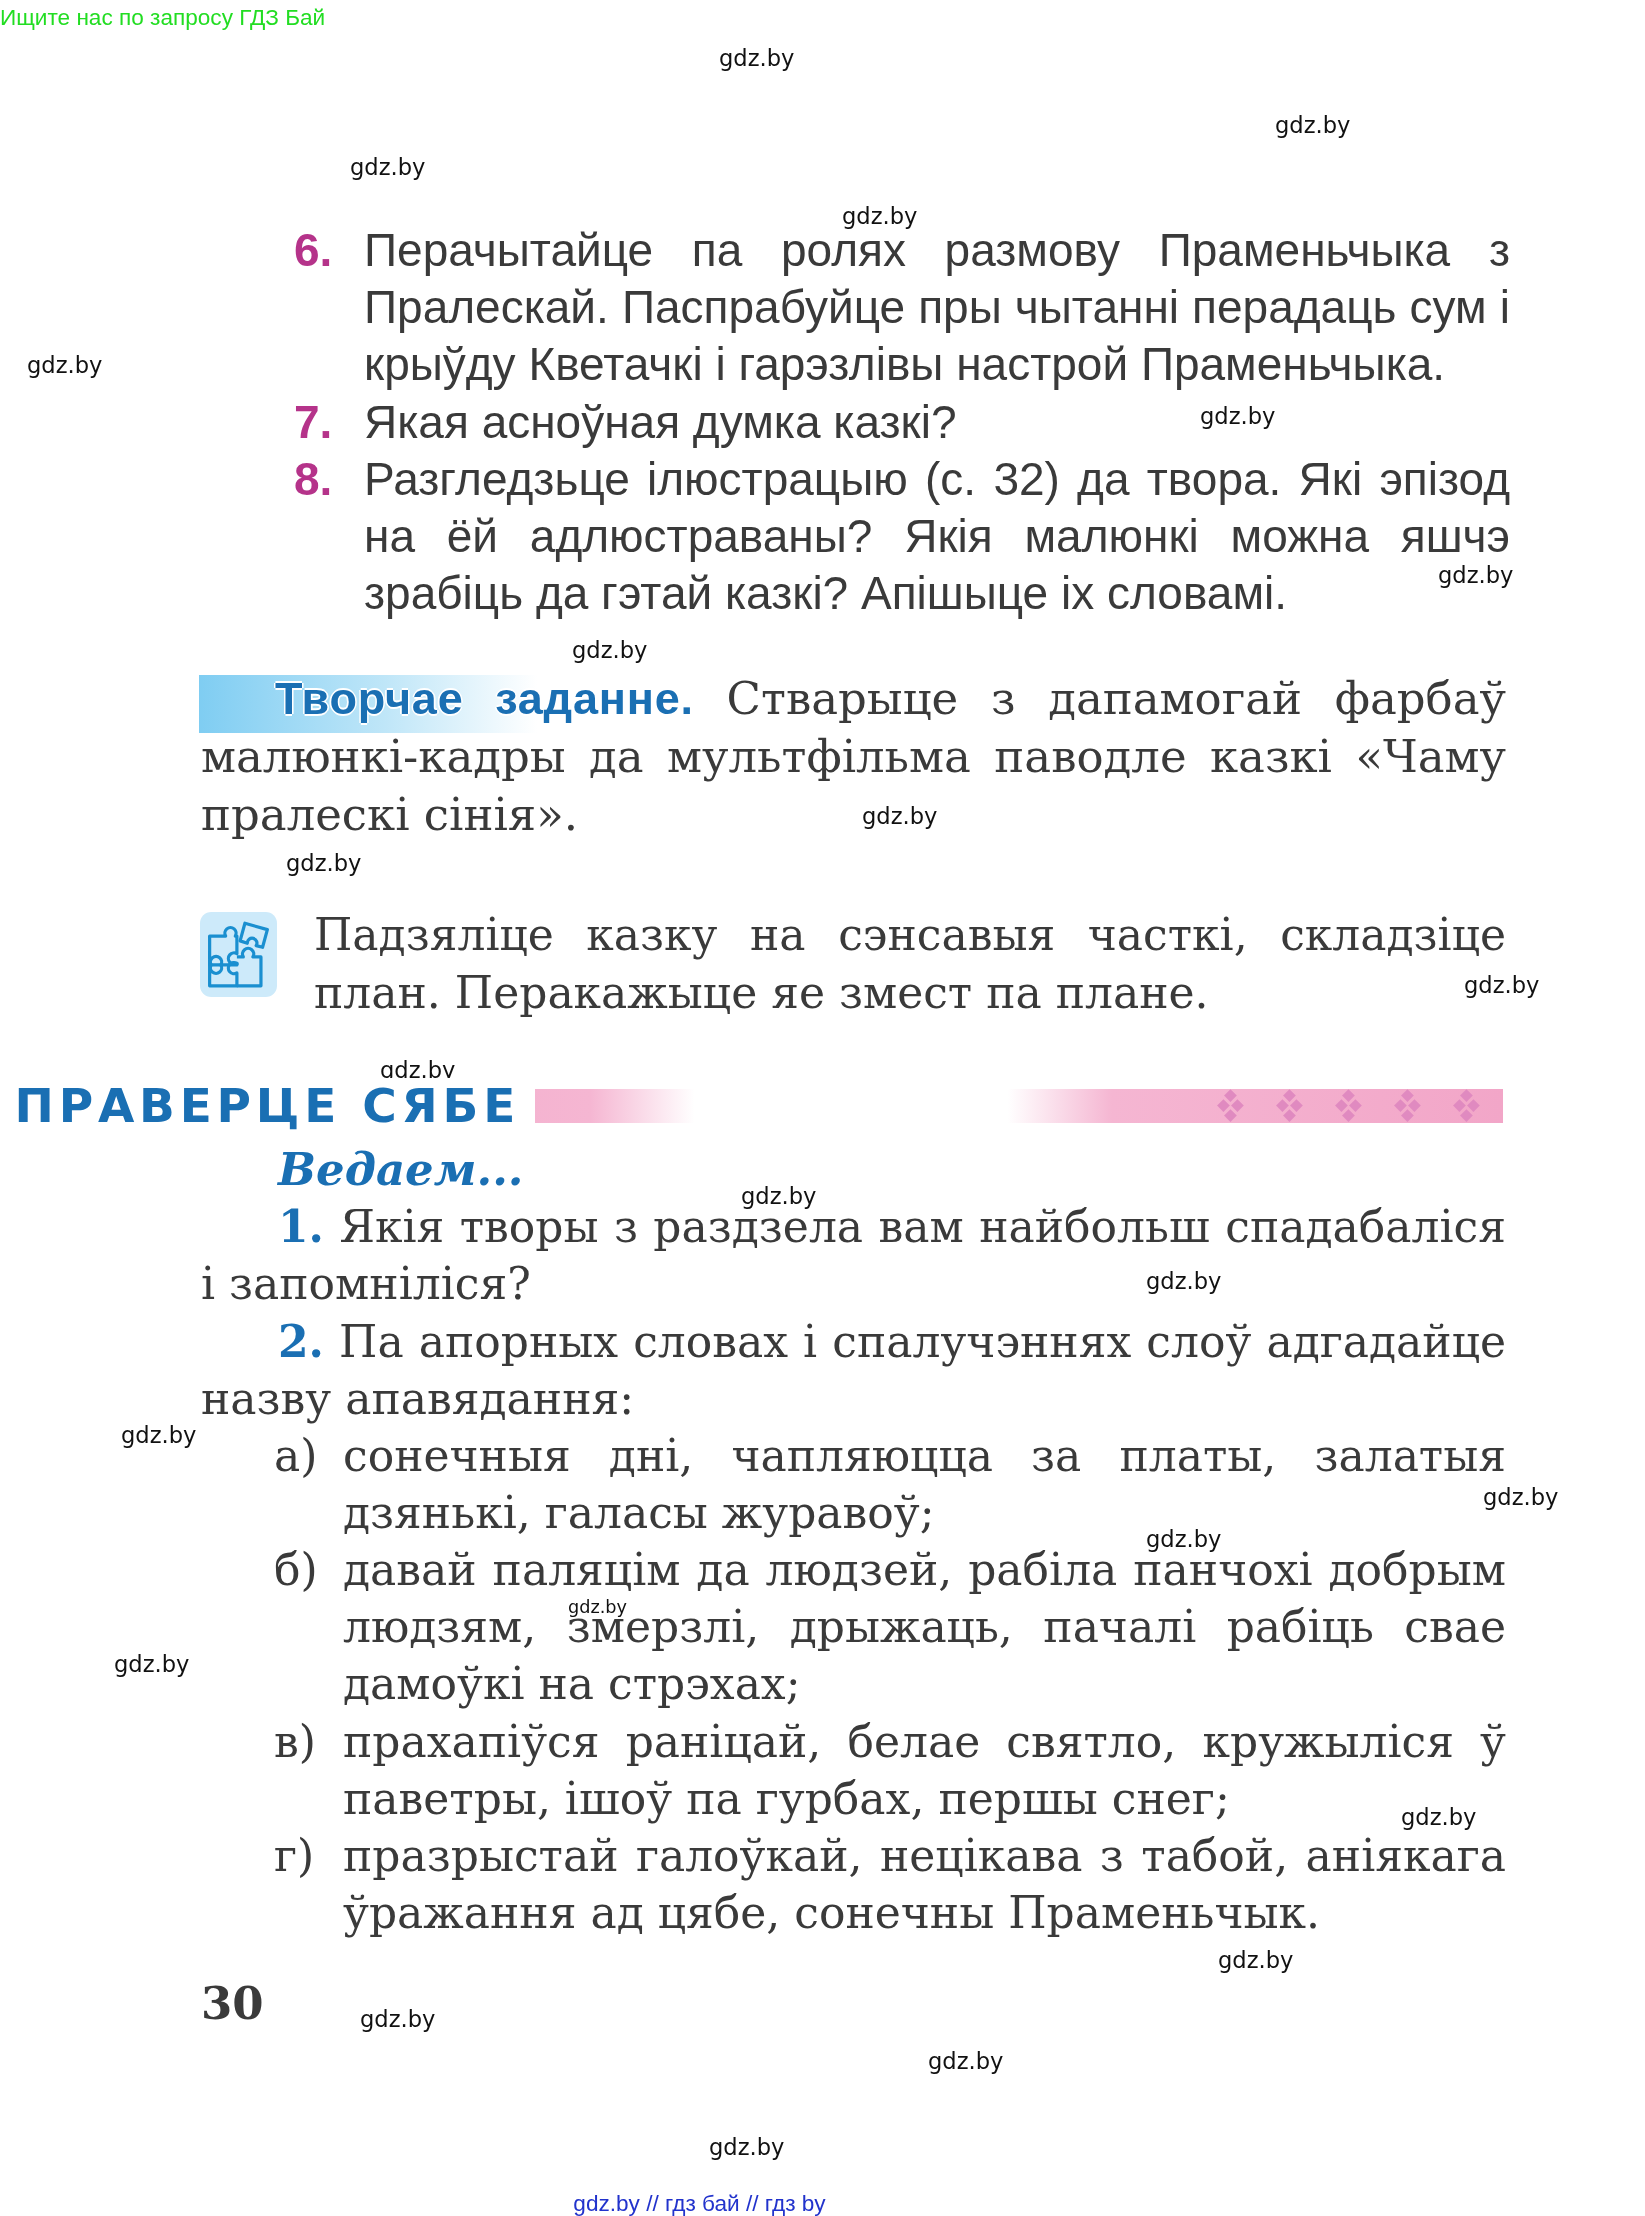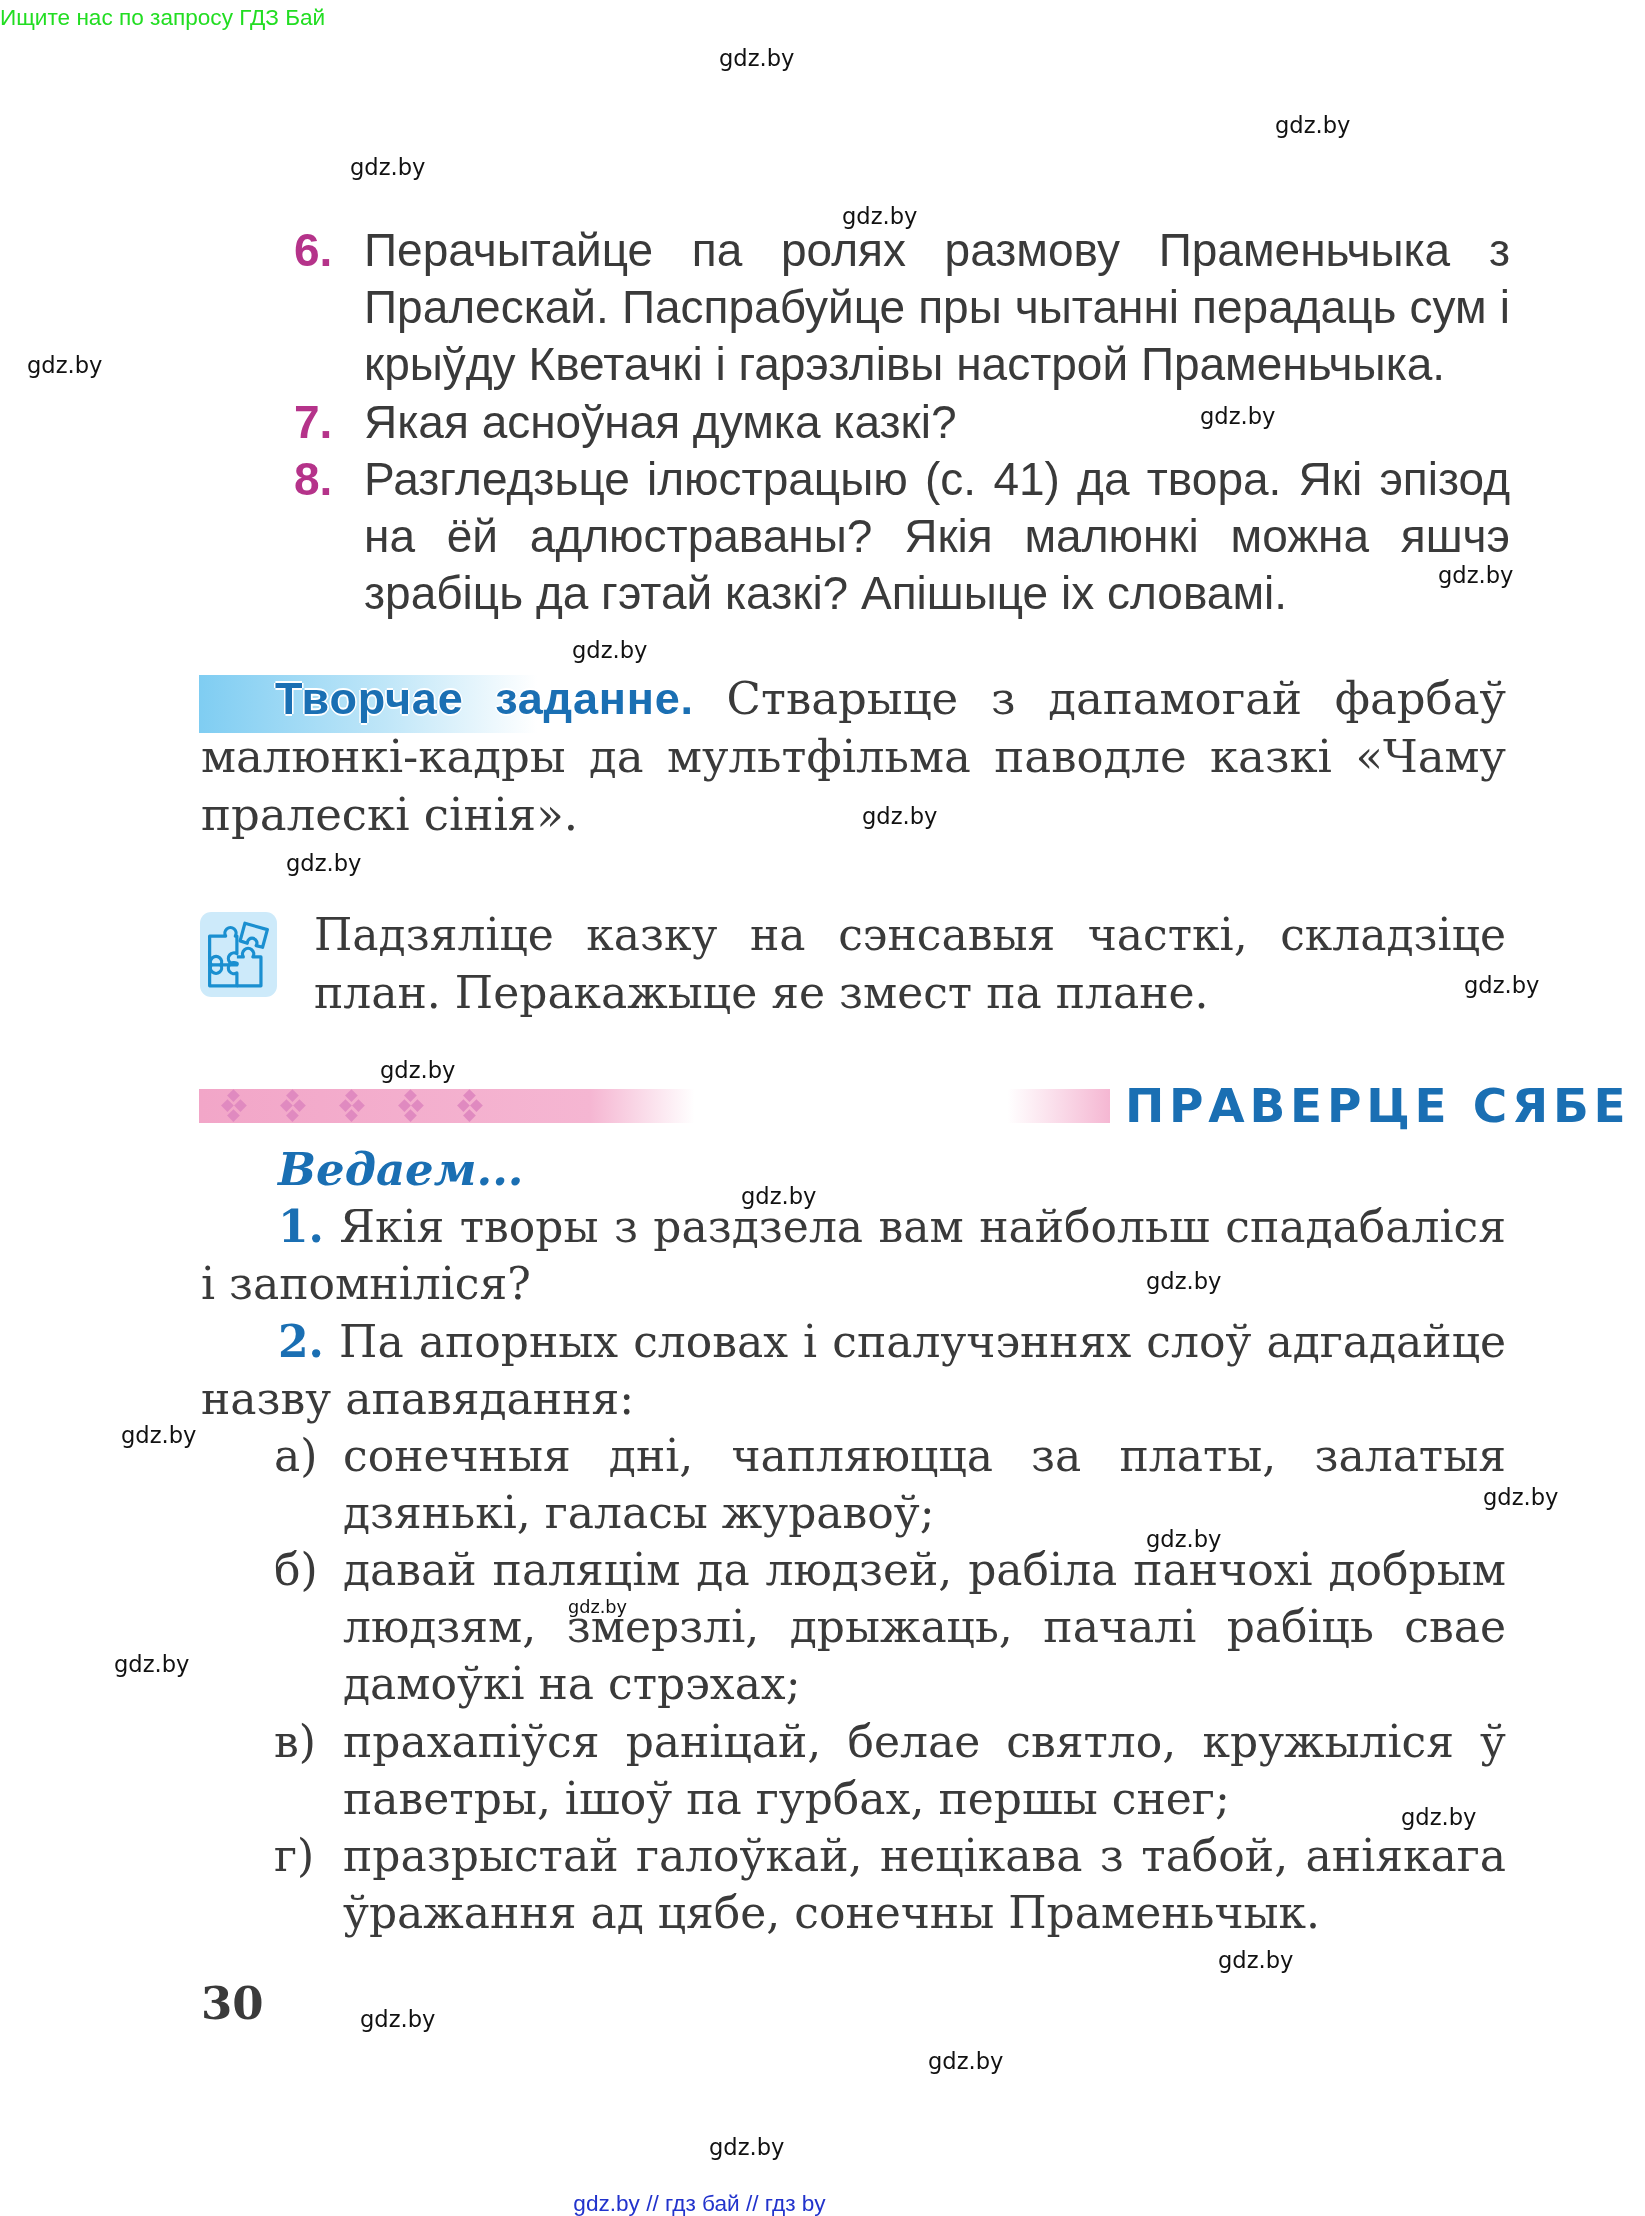--- a/index.html
+++ b/index.html
@@ -24,21 +24,21 @@
   
   .puzzle-icon { position:absolute; left:200px; top:912px; width:77px; height:85px; border-radius:11.3px; background:#cdeafa; }
   .puzzle-text { position:absolute; left:314px; top:906px; width:1192px; font-family:"DejaVu Serif", serif; font-size:44px; line-height:58px; color:#3a3a3a; text-align:justify; text-align-last:left; }
 
   
   .pink-band { position:absolute; left:199px; top:1089px; width:1304px; height:34px;
     background:linear-gradient(to right, #f2a6c8 0%, #f5b6d2 30%, #ffffff 38%, #ffffff 62%, #f5b6d2 70%, #f2a6c8 100%); }
   .diamonds { position:absolute; top:0; height:34px; display:flex; gap:0; }
   .diamond-group { width:59px; height:34px; position:relative; }
   .diamond-group span { position:absolute; width:8.9px; height:8.9px; background:#e08ac0; transform:rotate(45deg); }
-  .band-title { position:absolute; left:0; width:1645px; top:1078px; text-align:right; font-family:"DejaVu Sans", sans-serif; font-weight:bold; font-size:47px; color:#1a6fb3; letter-spacing:4.8px; line-height:56px; }
+  .band-title { position:absolute; left:0; width:1645px; top:1078px; text-align:left; font-family:"DejaVu Sans", sans-serif; font-weight:bold; font-size:47px; color:#1a6fb3; letter-spacing:4.8px; line-height:56px; }
   .band-title span { background:#fff; padding:0 14.5px; }
 
   .vedaem { position:absolute; left:278px; top:1142px; font-family:"DejaVu Serif", serif; font-style:italic; font-weight:bold; font-size:45px; color:#1a6fb3; line-height:56px; }
 
   .para { position:absolute; left:201px; width:1305px; font-family:"DejaVu Serif", serif; font-size:44px; line-height:57px; color:#3a3a3a; text-align:justify; text-align-last:left; }
   .para .pn { color:#1a6fb3; font-weight:bold; }
   .para .indent { display:inline-block; width:77px; }
 
   .opt { position:absolute; left:274px; width:1232px; font-family:"DejaVu Serif", serif; font-size:44px; line-height:57px; color:#3a3a3a; }
   .opt .letter { position:absolute; left:0; top:0; }
@@ -79,21 +79,21 @@
 <div class="q" style="top:222px;">
   <span class="num">6.</span>
   <span class="txt">Перачытайце па ролях размову Праменьчыка з Пралескай. Паспрабуйце пры чытанні перадаць сум і крыўду Кветачкі і гарэзлівы настрой Праменьчыка.</span>
 </div>
 <div class="q" style="top:394px;">
   <span class="num">7.</span>
   <span class="txt">Якая асноўная думка казкі?</span>
 </div>
 <div class="q" style="top:451px;">
   <span class="num">8.</span>
-  <span class="txt">Разгледзьце ілюстрацыю (с. 41) да твора. Які эпізод на ёй адлюстраваны? Якія малюнкі можна яшчэ зрабіць да гэтай казкі? Апішыце іх словамі.</span>
+  <span class="txt">Разгледзьце ілюстрацыю (с. 32) да твора. Які эпізод на ёй адлюстраваны? Якія малюнкі можна яшчэ зрабіць да гэтай казкі? Апішыце іх словамі.</span>
 </div>
 
 <div class="creative-band"></div>
 <div class="creative">
   <span class="lead">Творчае заданне.</span><span class="body"> Стварыце з дапамогай фарбаў малюнкі-кадры да мультфільма паводле казкі «Чаму пралескі сінія».</span>
 </div>
 
 <div class="puzzle-icon">
   <svg width="77" height="85" viewBox="0 0 96 106">
     <g fill="none" stroke="#1a8fd0" stroke-width="4" stroke-linejoin="round">

